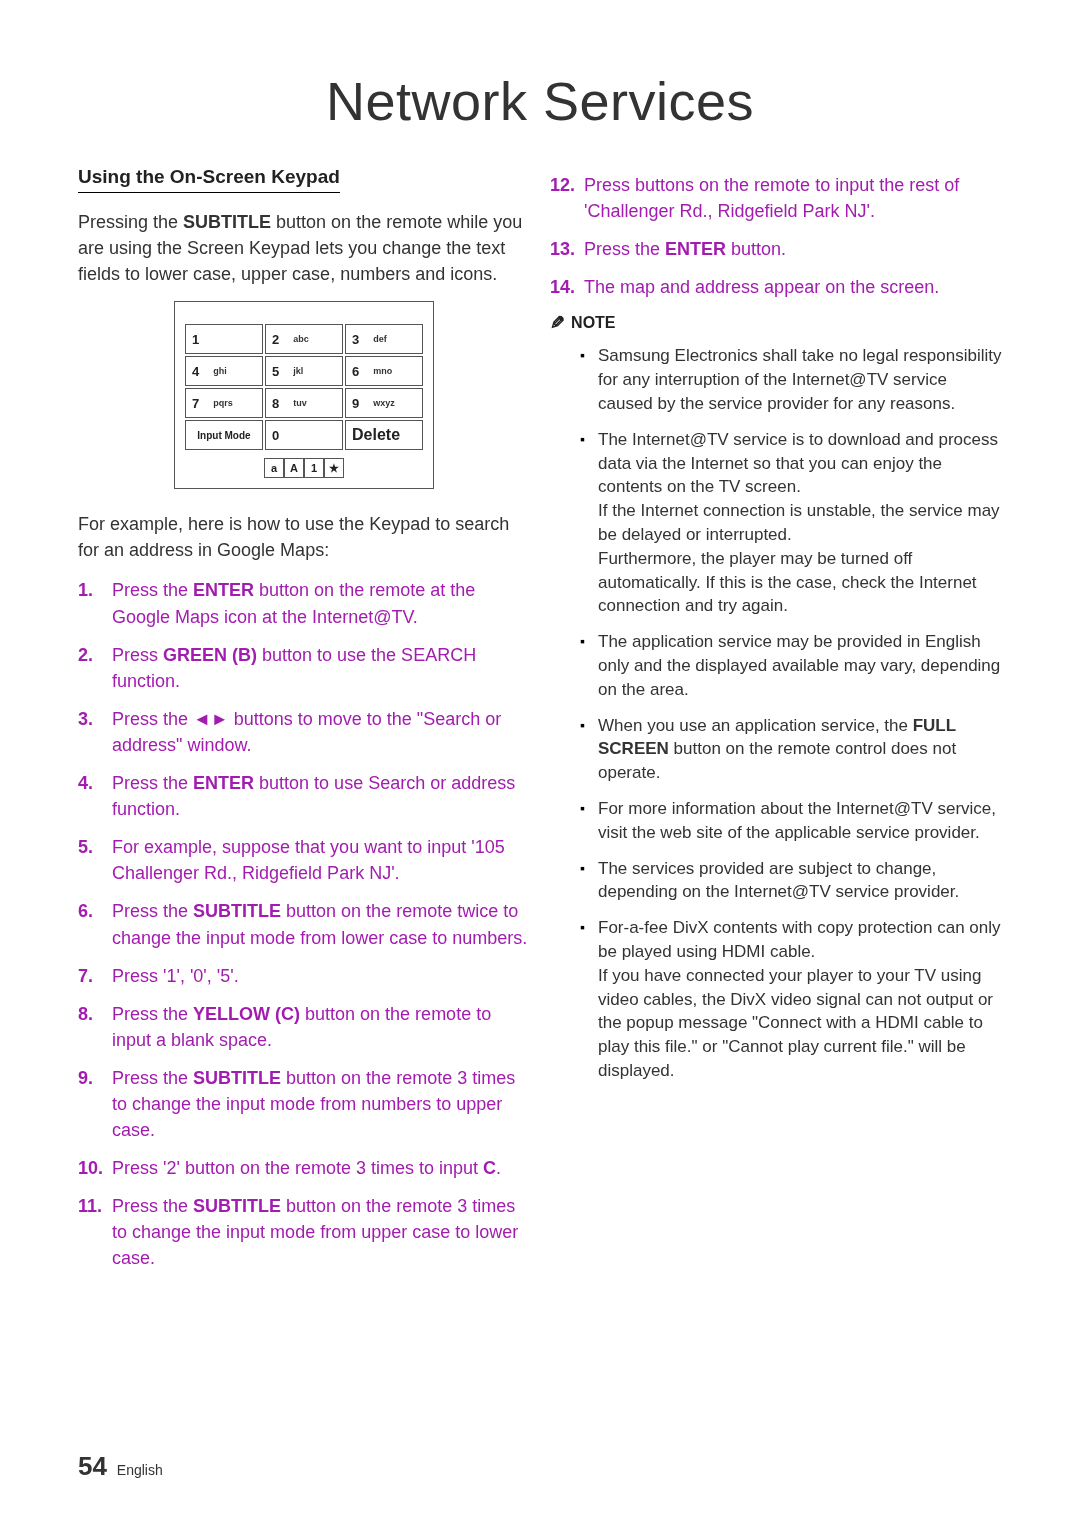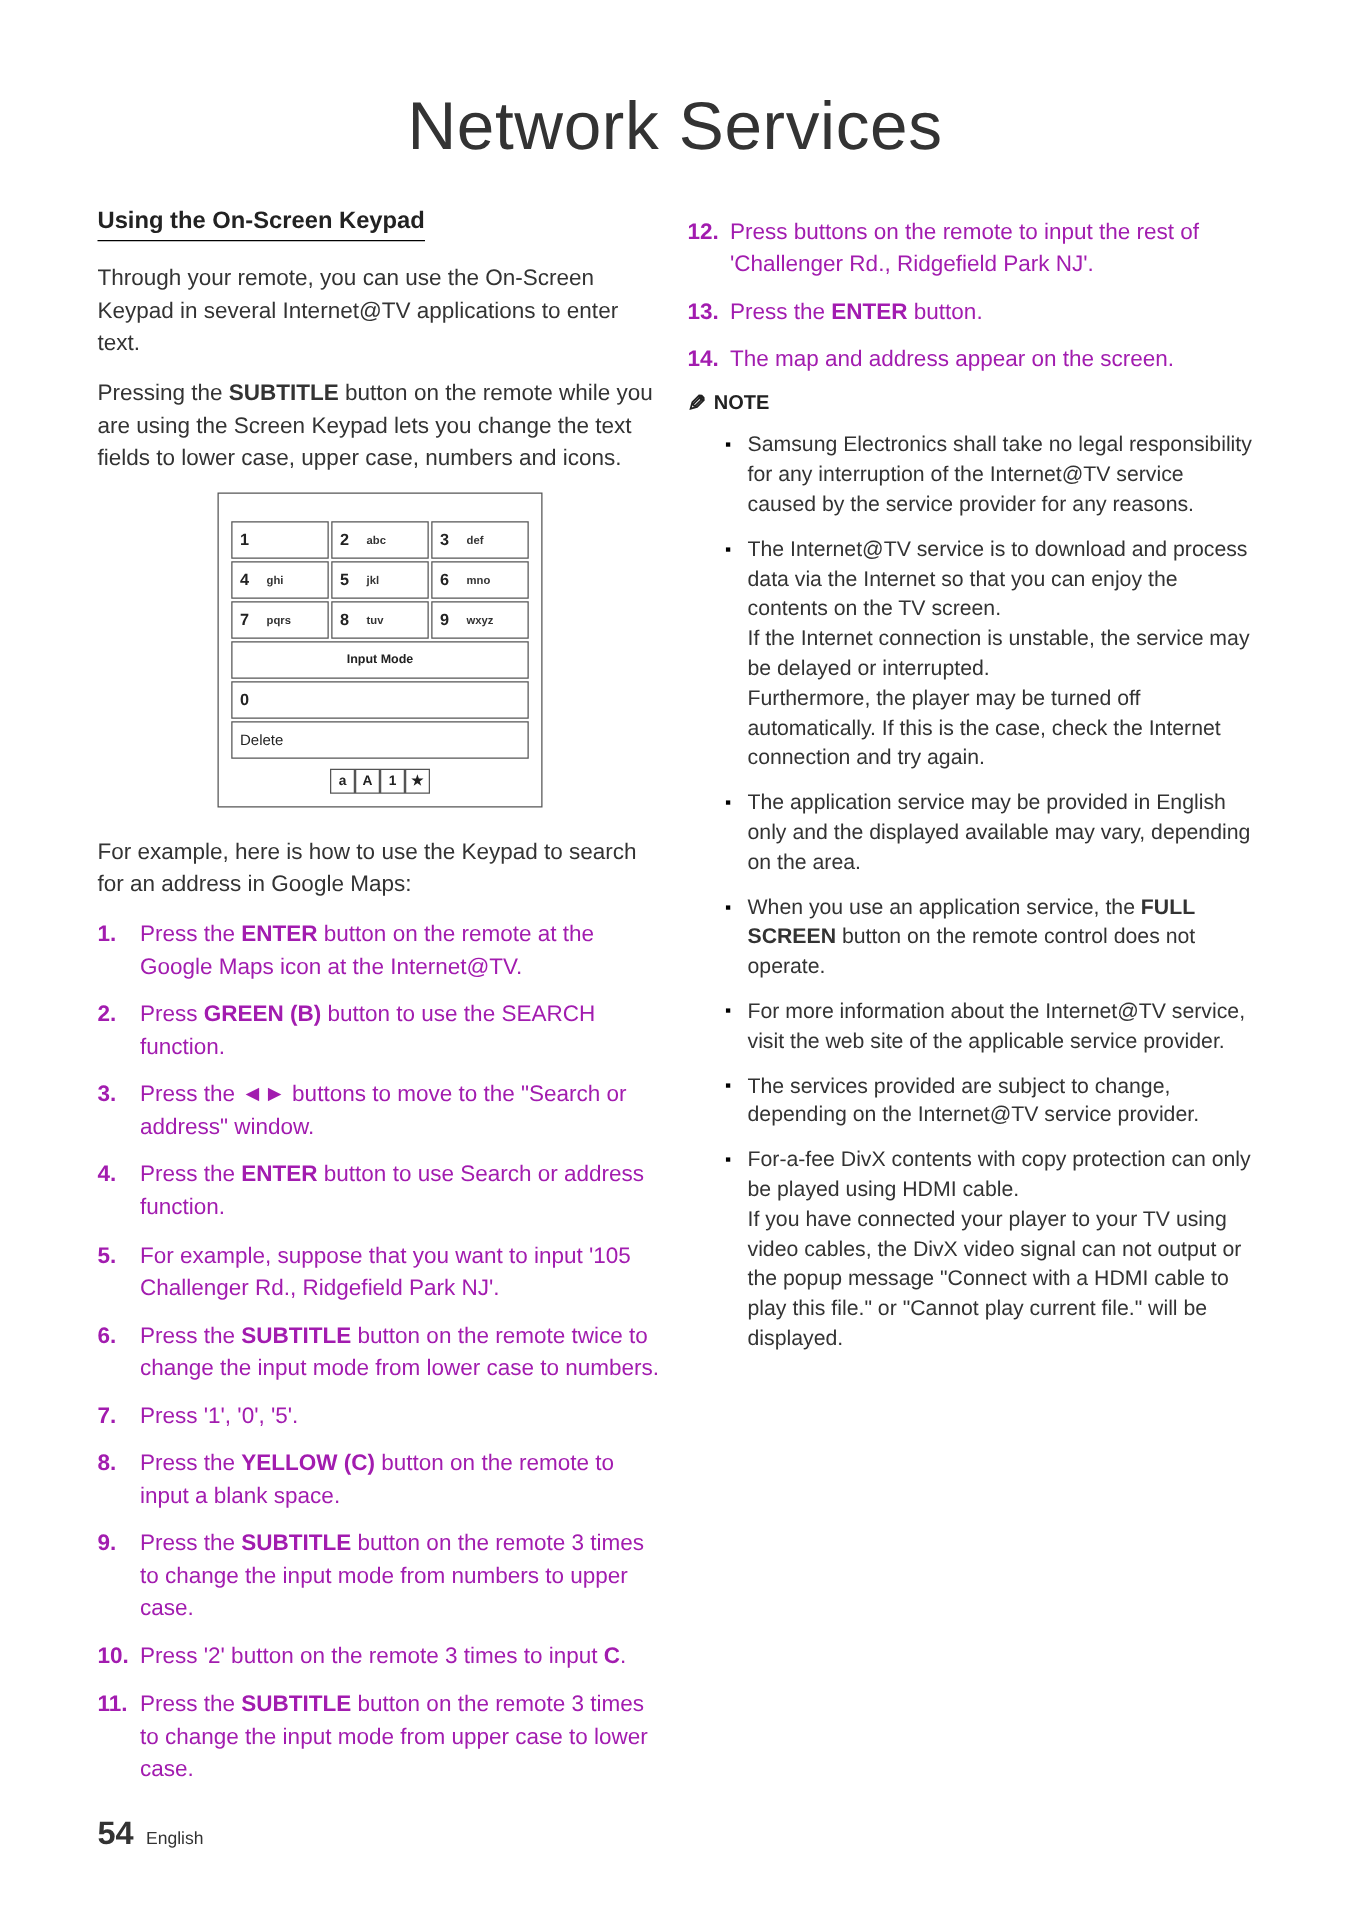--- a/index.html
+++ b/index.html
@@ -77,22 +77,22 @@
     display: flex;
     align-items: center;
     padding: 0 6px;
     font-size: 13px;
     font-weight: bold;
     color: #222;
   }
   .key .sub { font-size: 9px; font-weight: bold; margin-left: 14px; color:#333; }
   .key.input-mode { font-size: 10px; font-weight: bold; justify-content: center; }
   .key.zero { grid-column: span 1; }
-  .key.delete { font-size: 12px; font-weight: normal; }
-  .row4 { display: grid; grid-template-columns: 1fr; gap:2px; margin-top:2px; }
+  .key.delete { font-size: 16px; font-weight: bold; }
+  .row4 { display: grid; grid-template-columns: 1fr 1fr 1fr; gap:2px; margin-top:2px; }
   .mode-row {
     display: flex;
     justify-content: center;
     margin-top: 8px;
   }
   .mode-box {
     border: 1px solid #555;
     width: 20px;
     height: 20px;
     font-size: 11px;
@@ -146,21 +146,20 @@
 </head>
 <body>
 
 <h1 class="page-title">Network Services</h1>
 
 <div class="cols">
 
   <div class="col">
     <div class="section-heading">Using the On-Screen Keypad</div>
 
-    <p class="para">Through your remote, you can use the On-Screen Keypad in several Internet@TV applications to enter text.</p>
 
     <p class="para">
       <span>Pressing the </span><b>SUBTITLE</b><span> button on the remote while you are using the Screen Keypad lets you change the text fields to lower case, upper case, numbers and icons.</span>
     </p>
 
     
     <div class="keypad-wrap">
       <div class="keypad-grid">
         <div class="key">
             <span>1</span>

